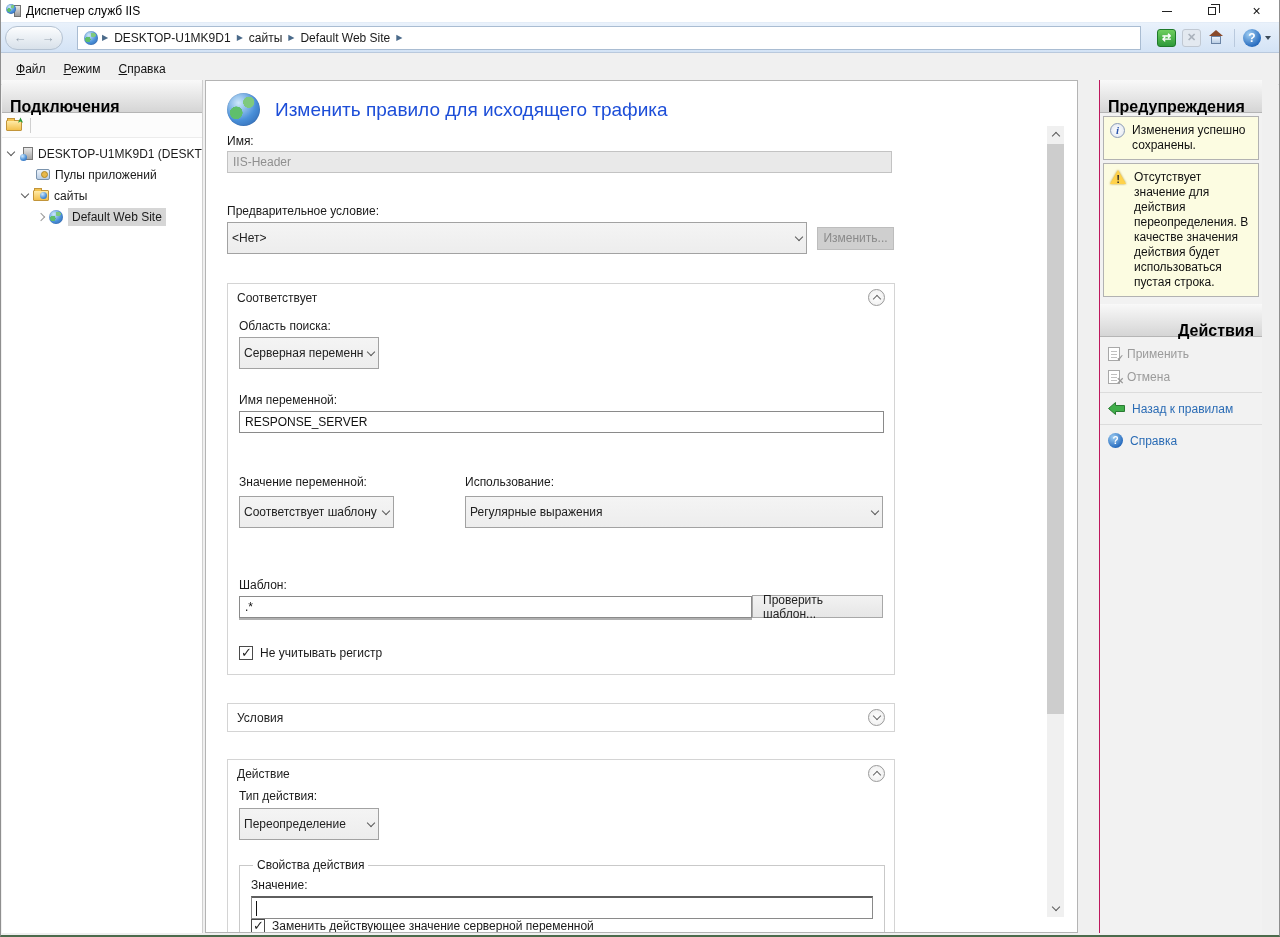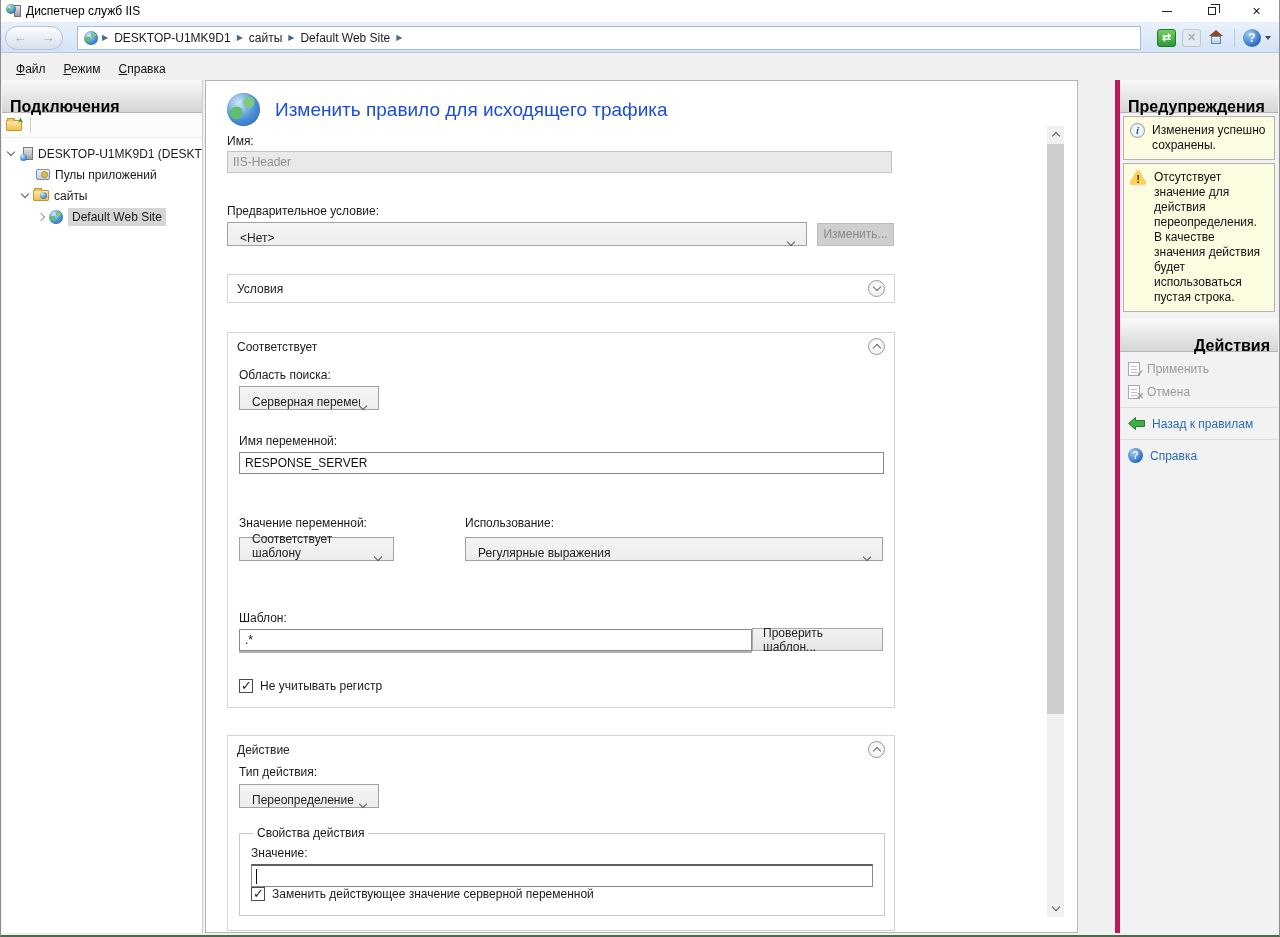--- a/index.html
+++ b/index.html
@@ -51,21 +51,21 @@
 
   
   .menubar { height:32px; background:#f0f0f0; border-bottom:1px solid #e0e0e0; display:flex; align-items:center; padding-left:6px; }
   .menu-item { display:inline-block; padding:3px 9px; font-size:12px; color:#111; }
   .menu-item::first-letter { text-decoration:underline; }
 
   
   .content { position:absolute; top:80px; left:1px; right:1px; bottom:2px; background:#f0f0f0; }
   .sidebar { position:absolute; left:0; top:0; bottom:0; width:201px; background:#fff; border-right:1px solid #cfcfcf; overflow:hidden; }
   .mainpanel { position:absolute; left:203px; top:0; width:873px; bottom:0; background:#fff; border:1px solid #b4b4b4; overflow:hidden; }
-  .rightpanel { position:absolute; right:0; top:0; width:163px; bottom:0; background:#f2f2f2; border-left:5px solid #be185d; overflow:hidden; }
+  .rightpanel { position:absolute; right:16px; top:0; width:163px; bottom:0; background:#f2f2f2; border-left:1px solid #be185d; overflow:hidden; }
 
   .panel-header { height:22px; line-height:21px; background:linear-gradient(#f9f9f9,#d5d5d5); border-bottom:1px solid #b5b5b5; font-weight:bold; font-size:16px; padding:16px 8px; color:#000; }
 
   
   .conn-toolbar { height:25px; display:flex; align-items:center; padding-left:4px; border-bottom:1px solid #ececec; background:#fcfcfc; }
   .icon-folder { width:16px; height:11px; background:linear-gradient(#ffeaa6,#f2c14e); border:1px solid #c2953a; border-radius:1px; position:relative; }
   .icon-folder:before { content:""; position:absolute; top:-3px; left:0; width:6px; height:2px; background:#f2c14e; border:1px solid #c2953a; border-bottom:none; }
   .conn-folder { position:relative; }
   .conn-folder:after { content:"➤"; position:absolute; right:-3px; top:-5px; color:#2f9a3a; font-size:8px; transform:rotate(-90deg); }
   .conn-tb-sep { width:1px; height:15px; background:#d0d0d0; margin-left:8px; }
@@ -83,21 +83,21 @@
   .tree-sel { background:#d6d6d6; padding:2px 4px; margin-left:5px; }
   .mr5 { margin-right:5px; } .ml4 { margin-left:4px; }
 
   
   .mp-content { position:absolute; left:21px; top:12px; width:668px; }
   .page-header { display:flex; align-items:center; }
   .page-title { margin-left:15px; font-size:19px; color:#1d4ed8; }
   .lbl { font-size:12px; color:#1a1a1a; }
   .ti { height:22px; border:1px solid #8a8a8a; background:#fff; padding:0 5px; display:flex; align-items:center; font-size:12px; color:#111; }
   .ti-disabled { background:#e9e9e9; border-color:#c3c3c3; color:#8f8f8f; }
-  .sel { height:24px; border:1px solid #a2a2a2; background:linear-gradient(#f4f4f4,#ededed); display:flex; align-items:flex-end; padding:0 12px; font-size:12px; color:#222; }
+  .sel { height:32px; border:1px solid #a2a2a2; background:linear-gradient(#f4f4f4,#ededed); display:flex; align-items:center; padding:0 4px; font-size:12px; color:#222; }
   .sel .caret { margin-left:auto; width:6px; height:6px; border-right:1.3px solid #5a5a5a; border-bottom:1.3px solid #5a5a5a; transform:rotate(45deg); margin-top:-3px; flex:none; }
   .btn { height:23px; border:1px solid #a8a8a8; background:linear-gradient(#f2f2f2,#e6e6e6); padding:0 10px; font-size:12px; color:#222; display:inline-flex; align-items:center; }
   .btn-disabled { background:#cfcfcf; border-color:#bdbdbd; color:#8a8a8a; }
   .section { width:668px; border:1px solid #d4d4d4; background:#fff; }
   .sec-header { height:27px; display:flex; align-items:center; padding:0 9px; font-size:12px; color:#222; }
   .chev-circle { margin-left:auto; width:17px; height:17px; border-radius:50%; border:1px solid #9a9a9a; background:radial-gradient(#ffffff,#ececec); display:flex; align-items:center; justify-content:center; }
   .cc-up { width:6px; height:6px; border-left:1.4px solid #6a6a6a; border-top:1.4px solid #6a6a6a; transform:rotate(45deg); margin-top:3px; }
   .cc-down { width:6px; height:6px; border-right:1.4px solid #6a6a6a; border-bottom:1.4px solid #6a6a6a; transform:rotate(45deg); margin-top:-3px; }
   .sec-body { padding:2px 11px 14px; }
   .cb { width:14px; height:14px; border:1px solid #4a4a4a; background:#fff; position:relative; flex:none; }
@@ -234,29 +234,20 @@
 
         <div class="lbl" style="margin-top:31px;">Предварительное условие:</div>
         <div class="flexrow" style="margin-top:4px;">
           <div class="sel" style="width:580px;">
             <span>&lt;Нет&gt;</span>
             <span class="caret"></span>
           </div>
           <div class="btn btn-disabled" style="margin-left:10px; width:77px; justify-content:center;">Изменить...</div>
         </div>
 
-        <div class="section" style="margin-top:28px;">
-          <div class="sec-header">
-            <span>Условия</span>
-            <span class="chev-circle">
-                <span class="cc-down"></span>
-              </span>
-          </div>
-        </div>
-
         <div class="section" style="margin-top:29px;">
           <div class="sec-header">
             <span>Соответствует</span>
             <span class="chev-circle">
                 <span class="cc-up"></span>
               </span>
           </div>
           <div class="sec-body">
             <div class="lbl" style="margin-top:6px;">Область поиска:</div>
             <div class="sel" style="margin-top:4px; width:140px;">
@@ -289,20 +280,29 @@
               <div class="btn" style="width:131px; justify-content:center;">Проверить шаблон...</div>
             </div>
 
             <div class="cbrow" style="margin-top:28px;">
               <span class="cb checked"></span>
               <span class="lbl">Не учитывать регистр</span>
             </div>
           </div>
         </div>
 
+        <div class="section" style="margin-top:28px;">
+          <div class="sec-header">
+            <span>Условия</span>
+            <span class="chev-circle">
+                <span class="cc-down"></span>
+              </span>
+          </div>
+        </div>
+
         <div class="section" style="margin-top:27px;">
           <div class="sec-header">
             <span>Действие</span>
             <span class="chev-circle">
                 <span class="cc-up"></span>
               </span>
           </div>
           <div class="sec-body">
             <div class="lbl">Тип действия:</div>
             <div class="sel" style="margin-top:5px; width:140px;">

